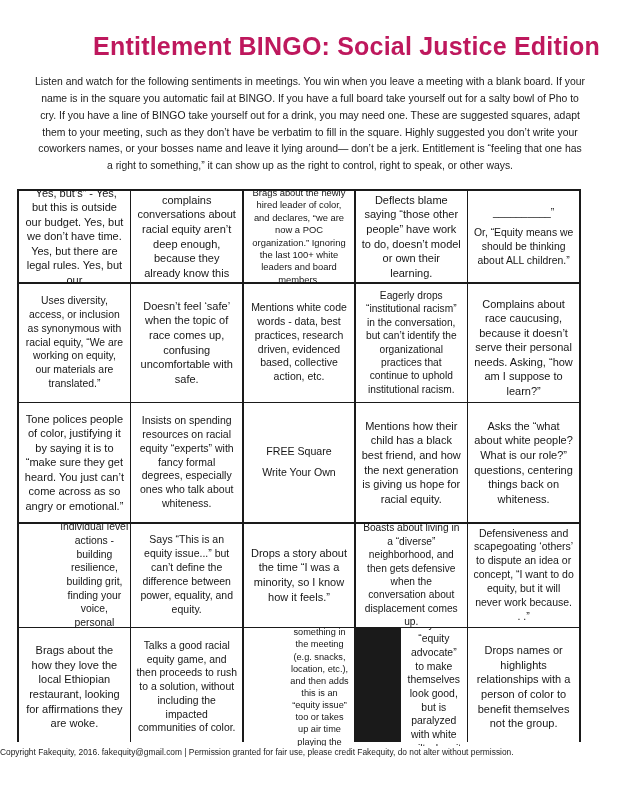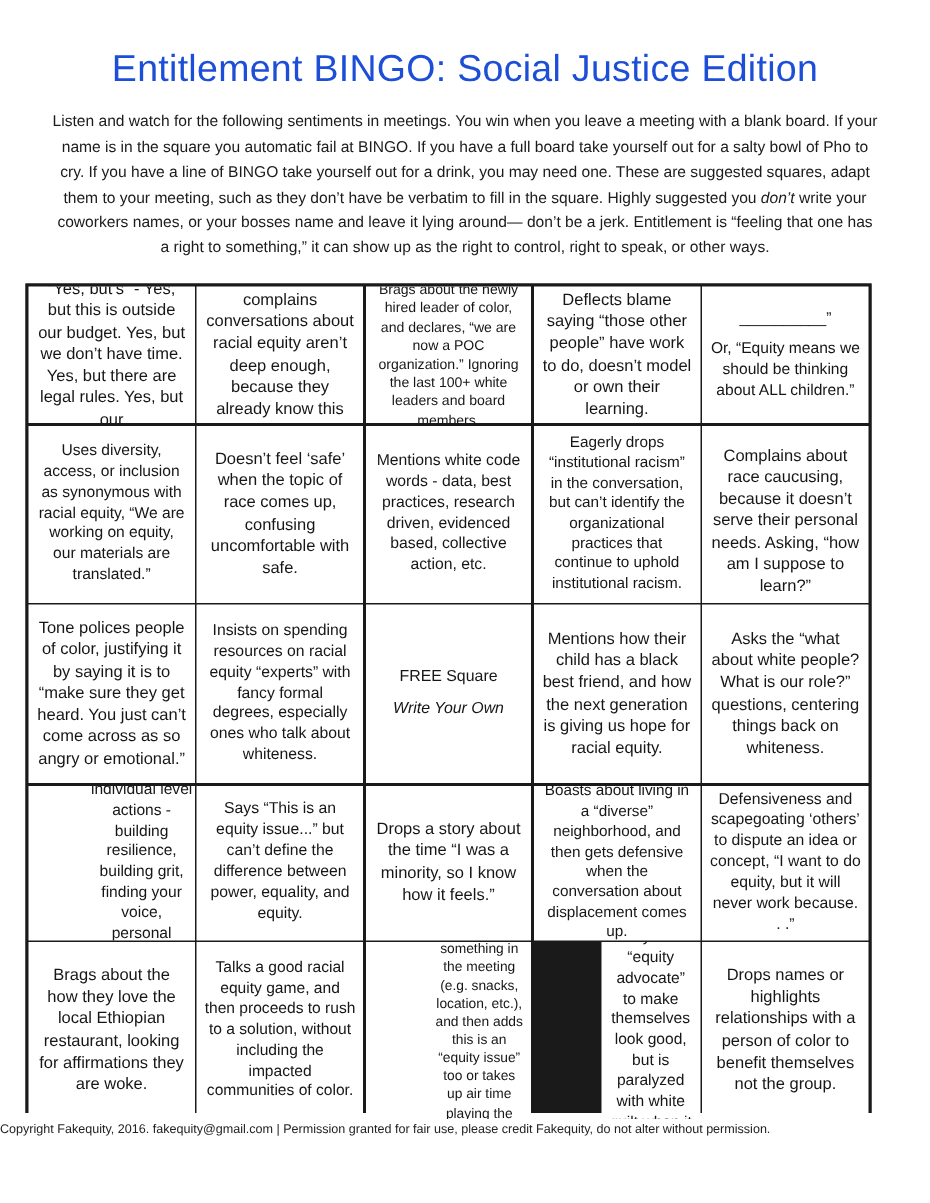--- a/index.html
+++ b/index.html
@@ -7,35 +7,35 @@
     position:relative;
     width:620px;height:802px;
     margin:0 auto;
     background:#ffffff;
     color:#161616;
     font-family:"Liberation Sans", sans-serif;
     overflow:hidden;
   }
   .title{
     margin:32px 20px 0 20px;
-    text-align:center;
+    text-align:right;
     font-size:25px;
-    font-weight:400;
+    font-weight:700;
     letter-spacing:0.2px;
-    color:#1d4ed8;
+    color:#be185d;
   }
   .intro{
     width:552px;
     margin:13px auto 0 auto;
     text-align:center;
     font-size:10.4px;
     line-height:1.62;
     color:#1b1b1b;
   }
-  .it{font-style:italic;}
+  .it{}
   .bingo-table{
     position:absolute;
     left:17px; top:189px;
     width:560px; height:549px;
     display:grid;
     grid-template-columns:repeat(5,1fr);
     grid-template-rows:91px 118px 119px 103px 118px;
     border:2.5px solid #1a1a1a;
     background:#1a1a1a;
     gap:1.5px;

